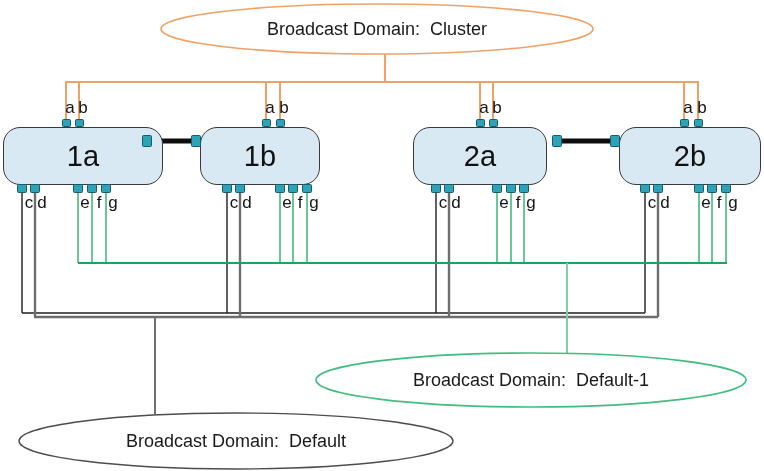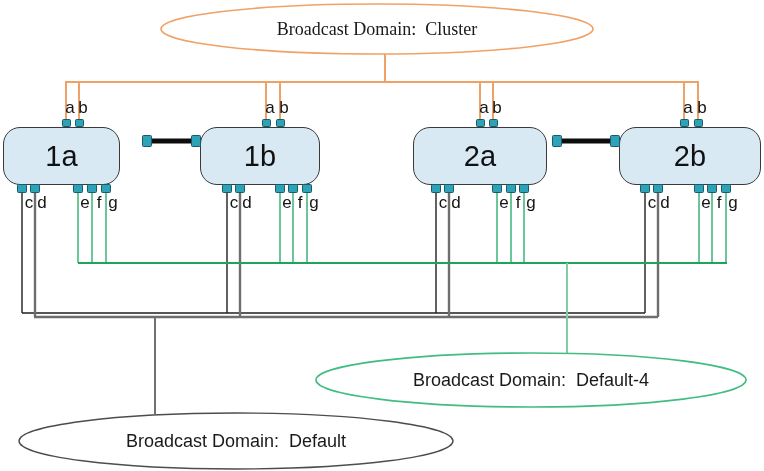--- a/index.html
+++ b/index.html
@@ -83,21 +83,21 @@
     <line class="gv" x1="511" y1="190" x2="511" y2="263"></line>
     <line class="gv" x1="524" y1="190" x2="524" y2="263"></line>
     <line class="gv" x1="699" y1="190" x2="699" y2="263"></line>
     <line class="gv" x1="712" y1="190" x2="712" y2="263"></line>
     <line class="gv" x1="726" y1="190" x2="726" y2="263"></line>
     <line class="gbus" x1="78" y1="263" x2="727" y2="263"></line>
     <line class="gdrop" x1="567" y1="263" x2="567" y2="355"></line>
     <ellipse class="ge" cx="531" cy="380" rx="215" ry="27"></ellipse>
   </svg>
 
-  <div class="node" style="left:3px;width:117px;">
+  <div class="node" style="left:3px;width:160px;">
     <span>1a</span>
   </div>
   <div class="node" style="left:200px;width:120px;">
     <span>1b</span>
   </div>
   <div class="node" style="left:413px;width:134px;">
     <span>2a</span>
   </div>
   <div class="node" style="left:619px;width:142px;">
     <span>2b</span>
@@ -161,17 +161,17 @@
   <div class="plab lb" style="left:448px;">d</div>
   <div class="plab lb" style="left:496px;">e</div>
   <div class="plab lb" style="left:510px;">f</div>
   <div class="plab lb" style="left:523px;">g</div>
   <div class="plab lb" style="left:644px;">c</div>
   <div class="plab lb" style="left:657px;">d</div>
   <div class="plab lb" style="left:698px;">e</div>
   <div class="plab lb" style="left:711px;">f</div>
   <div class="plab lb" style="left:725px;">g</div>
 
-  <div class="elab" style="left:377px;top:29px;font-family:Liberation Serif, serif;">Broadcast Domain:  Cluster</div>
-  <div class="elab" style="left:531px;top:380px;">Broadcast Domain:  Default-4</div>
+  <div class="elab" style="left:377px;top:29px;">Broadcast Domain:  Cluster</div>
+  <div class="elab" style="left:531px;top:380px;">Broadcast Domain:  Default-1</div>
   <div class="elab" style="left:236px;top:441px;">Broadcast Domain:  Default</div>
 
 </div>
 
 </body></html>

